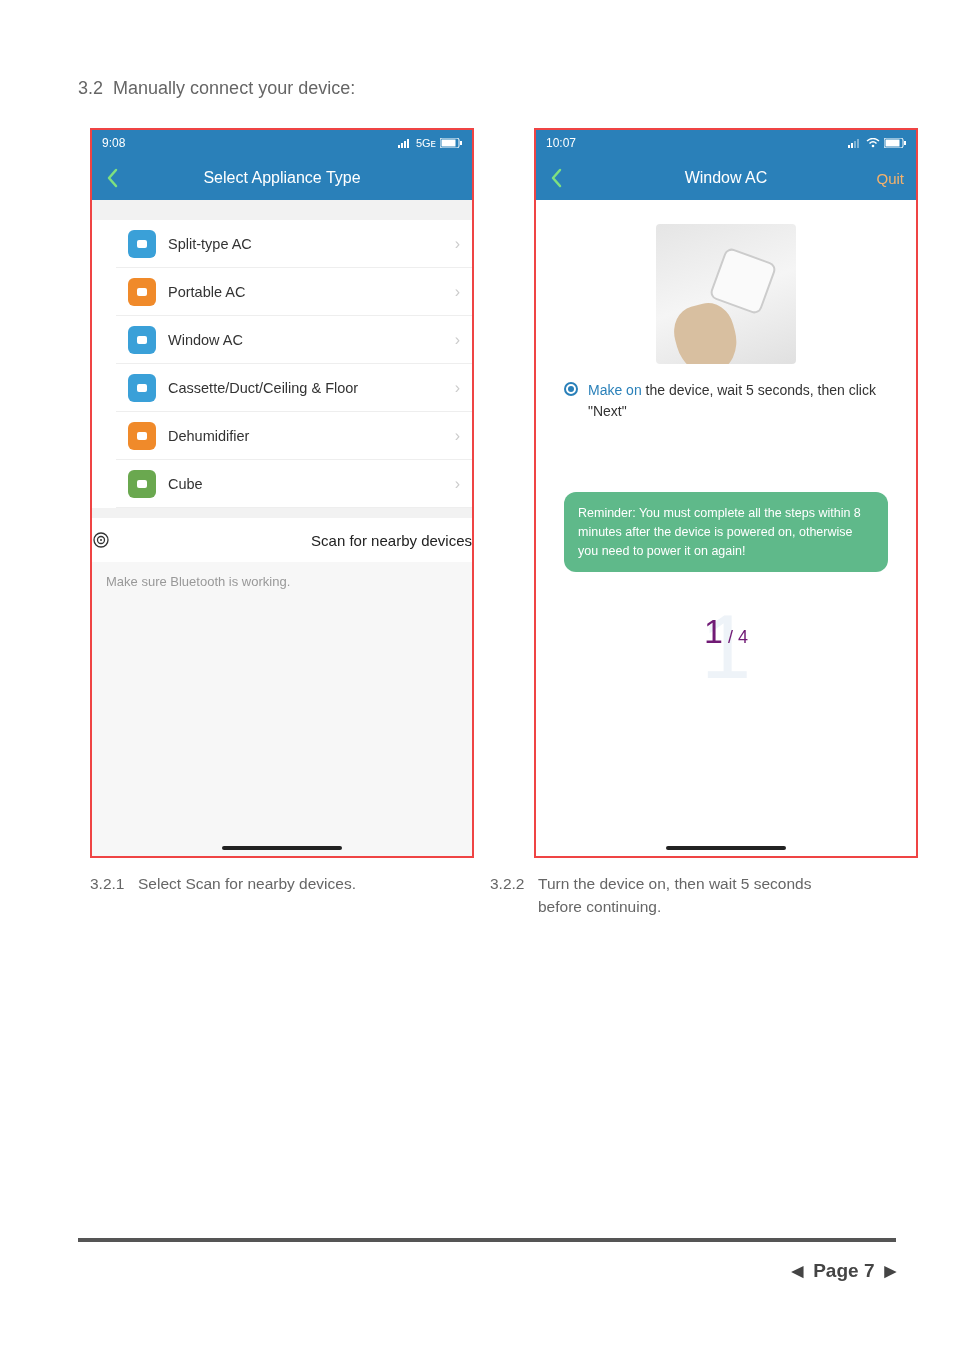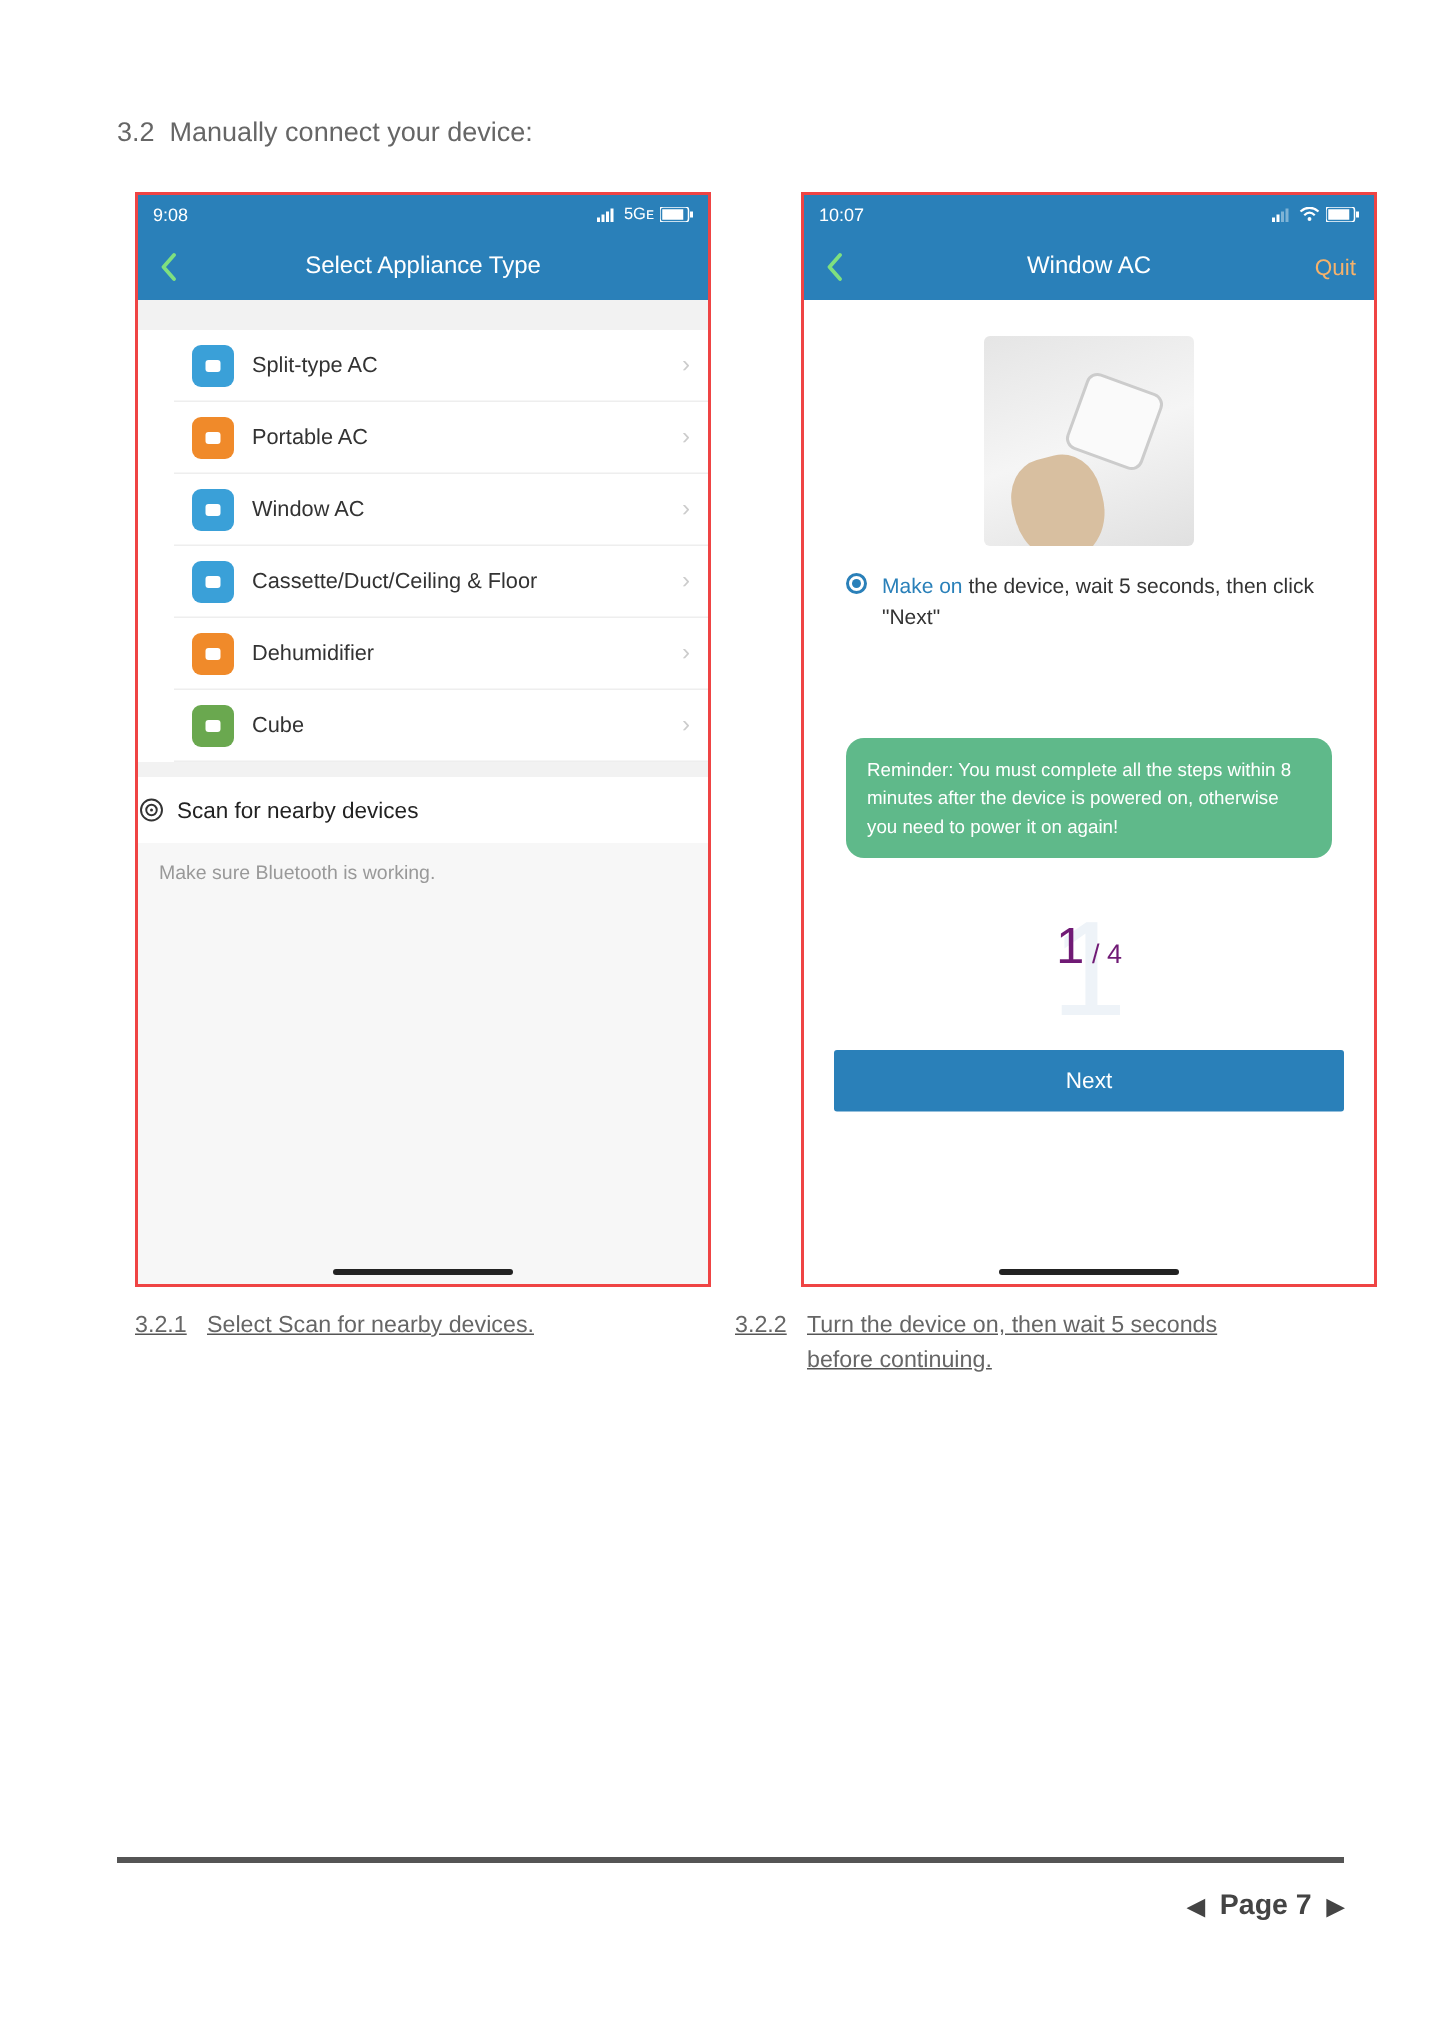--- a/index.html
+++ b/index.html
@@ -99,21 +99,21 @@
     align-items: center;
     justify-content: center;
   }
   .list-icon svg { display: block; }
   .list-label { flex: 1; }
   .list-chevron { color: #ccc; font-size: 16px; }
   .scan-row {
     height: 54px;
     display: flex;
     align-items: center;
-    justify-content: flex-start;
+    justify-content: space-between;
     gap: 8px;
     font-size: 15px;
     color: #222;
     background: #fff;
     border-top: 10px solid #f2f2f2;
   }
   .bt-hint {
     font-size: 13px;
     color: #999;
     padding: 12px 14px;
@@ -231,21 +231,20 @@
     font-size: 15px;
     border-radius: 2px;
   }
   
   .captions-row {
     position: absolute;
     top: 872px;
     left: 90px;
     display: flex;
     gap: 60px;
-    text-decoration: underline;
   }
   .caption {
     width: 340px;
     display: flex;
     font-size: 15.5px;
     color: #666;
     line-height: 1.5;
   }
   .caption .num { width: 48px; flex-shrink: 0; }
   
@@ -411,21 +410,20 @@
       <div class="plug-illustration"></div>
       <div class="instruction-line">
         <span class="radio-dot"></span>
         <span class="instr-text"><span class="highlight">Make on</span><span> the device, wait 5 seconds, then click "Next"</span></span>
       </div>
       <div class="reminder-box">Reminder: You must complete all the steps within 8 minutes after the device is powered on, otherwise you need  to power it on again!</div>
       <div class="step-indicator">
         <span class="step-bg">1</span>
         <span class="step-fg"><span class="big">1</span> / <span>4</span></span>
       </div>
-      <div class="next-btn">Next</div>
     </div>
     <div class="home-indicator"></div>
   </div>
 
 </div>
 
 <div class="captions-row">
   <div class="caption">
     <span class="num">3.2.1</span>
     <span>Select Scan for nearby devices.</span>

